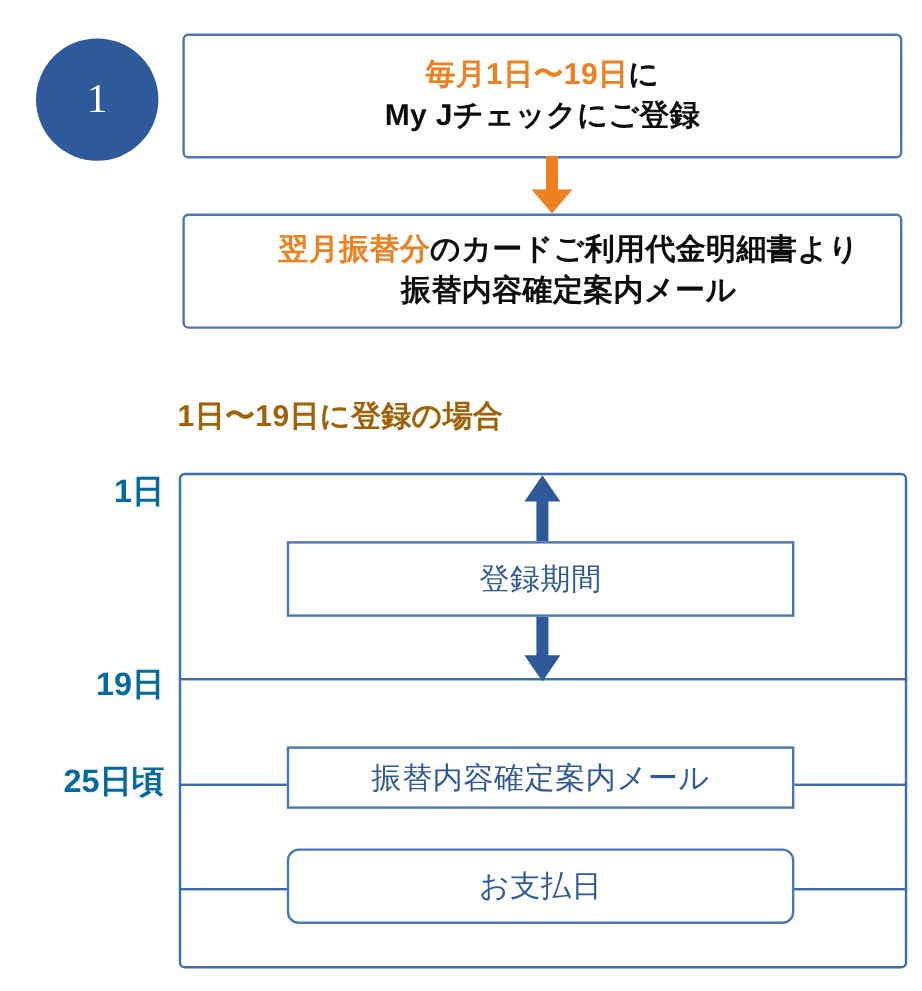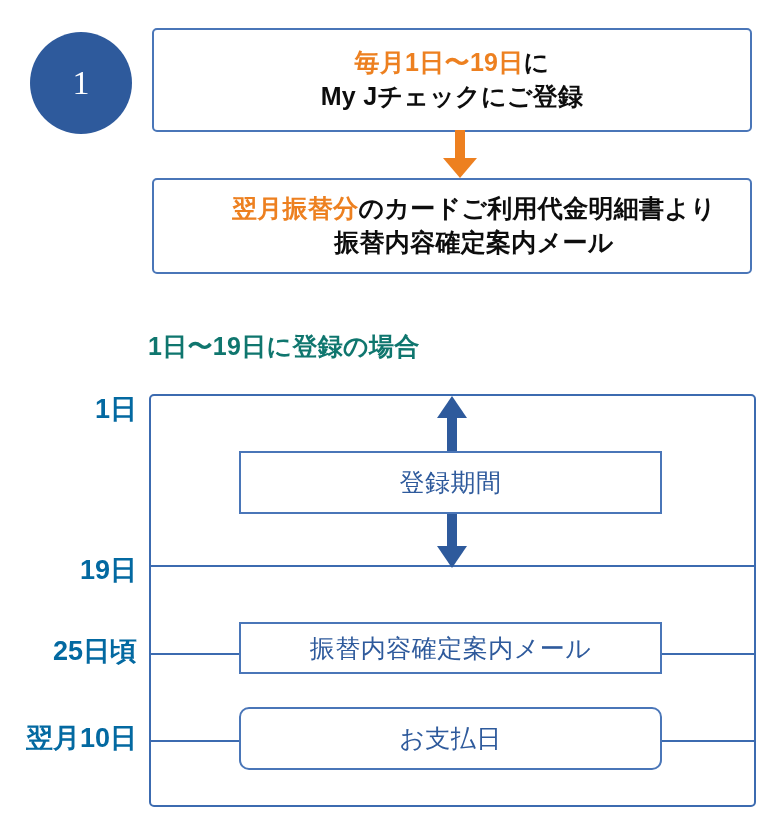--- a/index.html
+++ b/index.html
@@ -85,21 +85,21 @@
     height: 50px;
   }
 
   
   .section-heading {
     position: absolute;
     left: 148px;
     top: 330px;
     font-size: 25px;
     font-weight: bold;
-    color: #0f766e;
+    color: #a16207;
     letter-spacing: 0.3px;
     white-space: nowrap;
   }
 
   .timeline-frame {
     position: absolute;
     left: 149px;
     top: 394px;
     width: 607px;
     height: 413px;
@@ -196,21 +196,20 @@
 
   <div class="timeline-frame"></div>
 
   <div class="rule rule-19"></div>
   <div class="rule rule-25"></div>
   <div class="rule rule-next"></div>
 
   <div class="axis-label axis-label-1d">1日</div>
   <div class="axis-label axis-label-19d">19日</div>
   <div class="axis-label axis-label-25d">25日頃</div>
-  <div class="axis-label axis-label-10d">翌月10日</div>
 
   <div class="range-arrow">
     <svg width="36" height="172" viewBox="0 0 36 172" aria-hidden="true">
       <polygon points="18,0 33,22 3,22" fill="#2e5a9c"></polygon>
       <rect x="13" y="20" width="10" height="132" fill="#2e5a9c"></rect>
       <polygon points="18,172 3,150 33,150" fill="#2e5a9c"></polygon>
     </svg>
   </div>
 
   <div class="tl-box tl-box-reg">登録期間</div>

